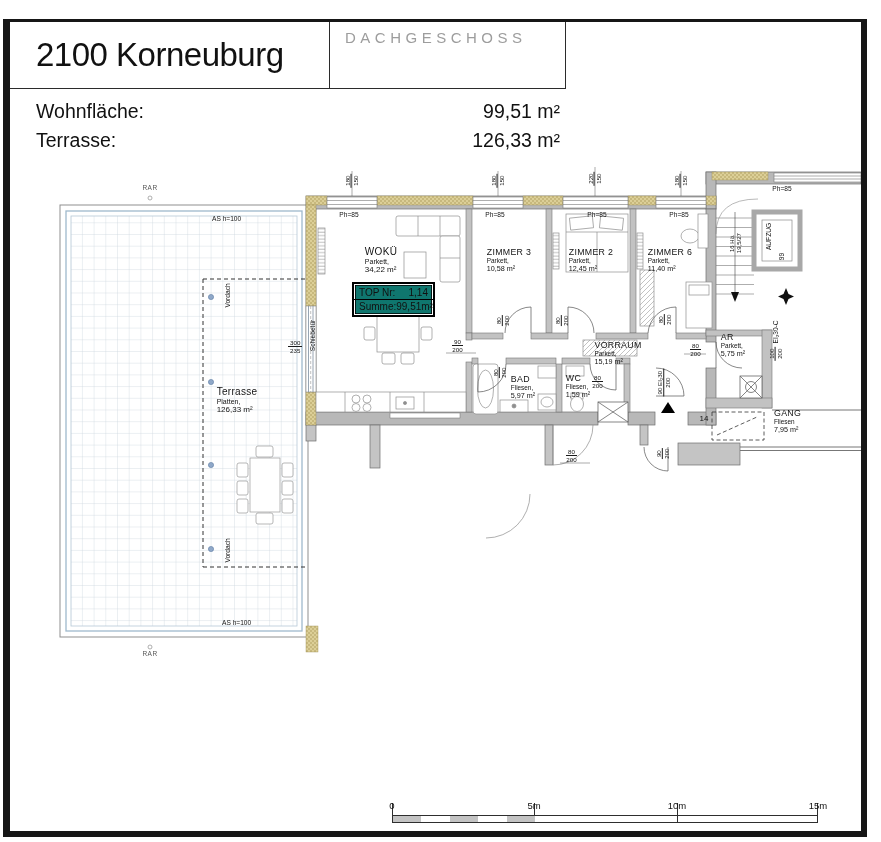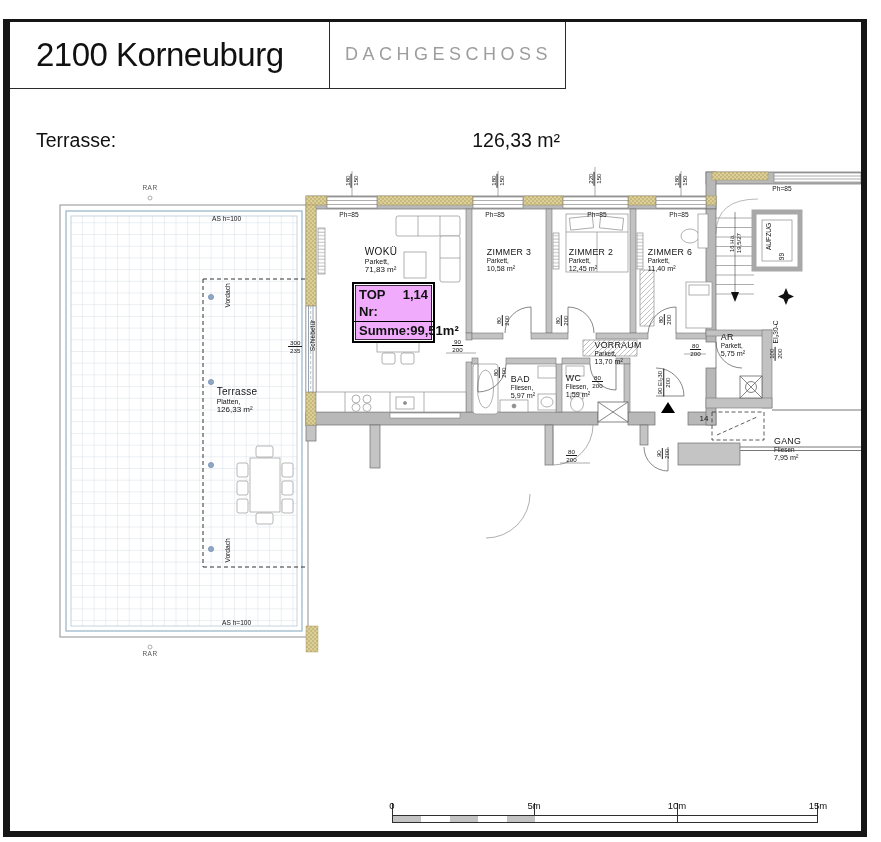--- a/index.html
+++ b/index.html
@@ -7,41 +7,41 @@
   .page{position:relative;width:881px;height:842px;overflow:hidden;background:#fff}
   .pborder{position:absolute;left:3px;top:19px;width:864px;height:818px;box-sizing:border-box;
            border-style:solid;border-color:#161616;border-width:3px 6px 6px 7px;pointer-events:none;z-index:40}
   
   .titlebox{position:absolute;left:10px;top:22px;width:556px;height:67px;display:flex;z-index:30;background:#fff;
             border-right:1.6px solid #2b2b2b;border-bottom:1.6px solid #2b2b2b;box-sizing:border-box}
   .cell-left{width:320px;border-right:1.4px solid #2b2b2b;box-sizing:border-box;display:flex;align-items:center}
   .cell-left .loc{font-size:33px;padding-left:26px;letter-spacing:-.5px}
   .cell-right{flex:1;padding-left:15px;padding-top:5px}
   .unit{font-size:30px;line-height:1.05;letter-spacing:-.5px}
-  .floor{font-size:18px;letter-spacing:4.5px;color:#9d9d9d;margin-top:17px}
+  .floor{font-size:15px;letter-spacing:4.5px;color:#9d9d9d;margin-top:2px}
   .arearow{position:absolute;left:36px;width:524px;display:flex;justify-content:space-between;font-size:19.5px;z-index:30}
   
   .pl{position:absolute;white-space:nowrap;color:#131313;z-index:20}
   .ctr{transform:translateX(-50%);text-align:left}
   .room .n{font-size:8.8px;letter-spacing:.3px;line-height:1.15}
   .room .f{font-size:6.4px;line-height:1.2}
   .room .a{font-size:7.2px;line-height:1.1}
   .room-big .n{font-size:10px}
   .room-big .f{font-size:7px}
   .room-big .a{font-size:8px}
   .gang{text-align:left}
   .ph{font-size:6.6px}
   .tiny{font-size:6.6px}
   .rot{transform:rotate(-90deg);transform-origin:center center}
   .frac{font-size:6.2px;line-height:1.15;text-align:center;display:flex;flex-direction:column;align-items:center}
   .frac .t{border-bottom:.9px solid #1a1a1a;padding:0 2px;display:block}
   .fracrow{display:flex;align-items:center;gap:3px}
-  .topbox{position:absolute;left:352px;top:282px;width:79px;z-index:25;background:#f0abfc;
+  .topbox{position:absolute;left:352px;top:282px;width:79px;z-index:25;background:#0f766e;
           border:2.4px solid #000;box-shadow:inset 0 0 0 1px #fff, inset 0 0 0 1.8px #000;
-          font-size:13px;font-weight:700;padding:1.5px 0}
+          font-size:10px;font-weight:400;padding:1.5px 0}
   .topbox .row{display:flex;justify-content:space-between;padding:0 5px;line-height:1.35}
   .topbox .row:first-child{border-bottom:1px solid #000}
   
   .sb-lab{position:absolute;font-size:9.5px;transform:translateX(-50%);z-index:20}
   .sb-bar{position:absolute;left:392px;top:815px;width:426px;height:8px;border:1px solid #2e2e2e;box-sizing:border-box;z-index:18;background:#fff}
   .sb-seg{position:absolute;top:0;height:100%;background:#c3c3c3}
   .sb-tick{position:absolute;width:1px;background:#2e2e2e;z-index:19}
 </style>
 </head>
 <body>
@@ -51,20 +51,24 @@
 
   <div class="titlebox">
     <div class="cell-left">
       <span class="loc">2100 Korneuburg</span>
     </div>
     <div class="cell-right">
       <div class="floor">DACHGESCHOSS</div>
     </div>
   </div>
 
+  <div class="arearow" style="top:100px">
+    <span>Wohnfläche:</span>
+    <span>99,51 m²</span>
+  </div>
   <div class="arearow" style="top:129px">
     <span>Terrasse:</span>
     <span>126,33 m²</span>
   </div>
 
   <svg width="881" height="842" style="position:absolute;left:0;top:0;z-index:10">
     <defs>
       <pattern id="ins" width="4" height="4" patternUnits="userSpaceOnUse">
         <rect width="4" height="4" fill="#dccf97"></rect>
         <circle cx="1" cy="1" r=".7" fill="#a2914e"></circle>
@@ -330,58 +334,58 @@
 
     <g stroke="#999" fill="none" stroke-width=".8">
       <circle cx="150" cy="198" r="2"></circle>
         <circle cx="150" cy="647" r="2"></circle>
     </g>
   </svg>
 
   <div class="pl ctr room room-big" style="left:381px;top:246px">
     <div class="n">WOKÜ</div>
     <div class="f">Parkett,</div>
-    <div class="a">71,83 m²</div>
+    <div class="a">34,22 m²</div>
   </div>
   <div class="pl ctr room" style="left:509px;top:247px">
     <div class="n">ZIMMER 3</div>
     <div class="f">Parkett,</div>
     <div class="a">10,58 m²</div>
   </div>
   <div class="pl ctr room" style="left:591px;top:247px">
     <div class="n">ZIMMER 2</div>
     <div class="f">Parkett,</div>
     <div class="a">12,45 m²</div>
   </div>
   <div class="pl ctr room" style="left:670px;top:247px">
     <div class="n">ZIMMER 6</div>
     <div class="f">Parkett,</div>
     <div class="a">11,40 m²</div>
   </div>
   <div class="pl ctr room" style="left:618px;top:340px">
     <div class="n">VORRAUM</div>
     <div class="f">Parkett,</div>
-    <div class="a">13,70 m²</div>
+    <div class="a">15,19 m²</div>
   </div>
   <div class="pl ctr room" style="left:523px;top:374px">
     <div class="n">BAD</div>
     <div class="f">Fliesen,</div>
     <div class="a">5,97 m²</div>
   </div>
   <div class="pl ctr room" style="left:578px;top:373px">
     <div class="n">WC</div>
     <div class="f">Fliesen,</div>
     <div class="a">1,59 m²</div>
   </div>
   <div class="pl ctr room" style="left:733px;top:332px">
     <div class="n">AR</div>
     <div class="f">Parkett,</div>
     <div class="a">5,75 m²</div>
   </div>
-  <div class="pl room gang" style="left:774px;top:436px">
+  <div class="pl room gang" style="left:774px;top:408px">
     <div class="n">GANG</div>
     <div class="f">Fliesen</div>
     <div class="a">7,95 m²</div>
   </div>
   <div class="pl ctr room room-big" style="left:237px;top:386px">
     <div class="n">Terrasse</div>
     <div class="f">Platten,</div>
     <div class="a">126,33 m²</div>
   </div>
 

